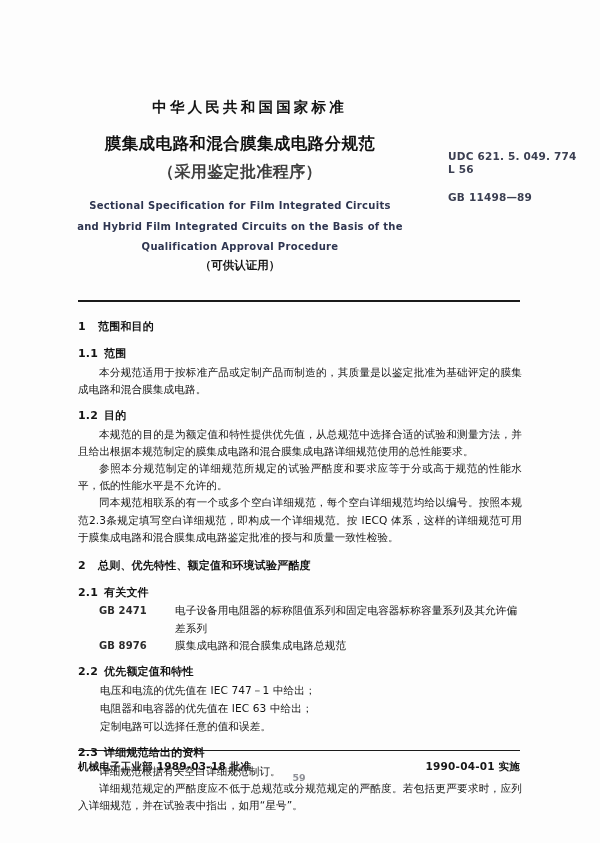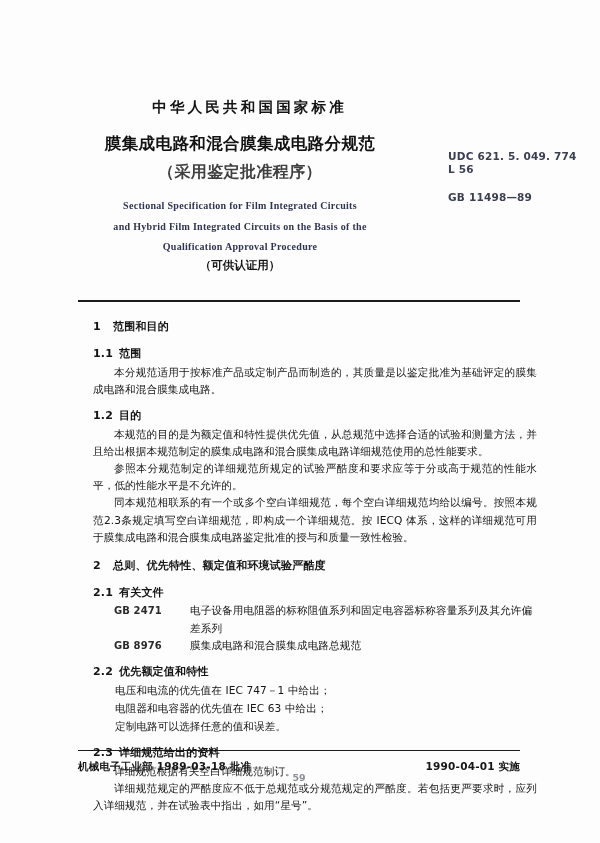--- a/index.html
+++ b/index.html
@@ -74,21 +74,20 @@
     position: absolute;
     top: 196px;
     left: 60px;
     width: 360px;
     text-align: center;
     color: #2e3550;
     font-size: 10px;
     font-weight: bold;
     line-height: 2.05;
     letter-spacing: 0.3px;
-    font-family: Liberation Serif, serif;
   }
 
   .cert-note {
     position: absolute;
     top: 258px;
     left: 60px;
     width: 360px;
     text-align: center;
     font-size: 11.5px;
     font-weight: bold;
@@ -110,21 +109,21 @@
     left: 78px;
     width: 442px;
     height: 1.4px;
     background: #1b1b1b;
   }
 
   
   .body {
     position: absolute;
     top: 318px;
-    left: 93px;
+    left: 78px;
     width: 444px;
     font-size: 10.6px;
     line-height: 1.62;
     color: #141414;
   }
   .h1 {
     font-weight: bold;
     font-size: 11px;
     margin: 0 0 9px 0;
     letter-spacing: 0.2px;

